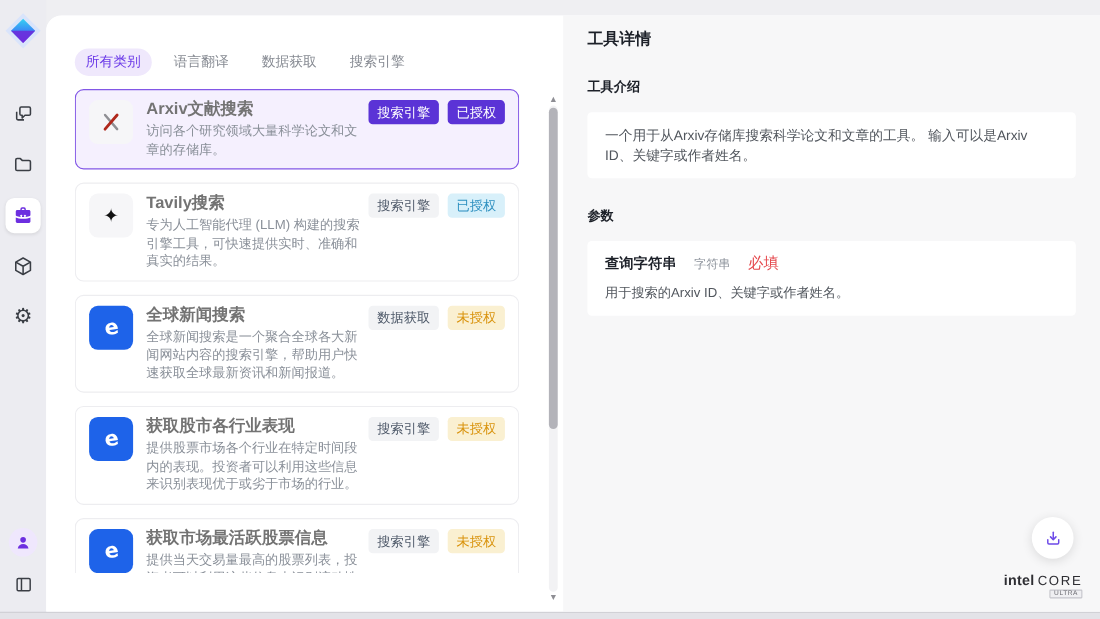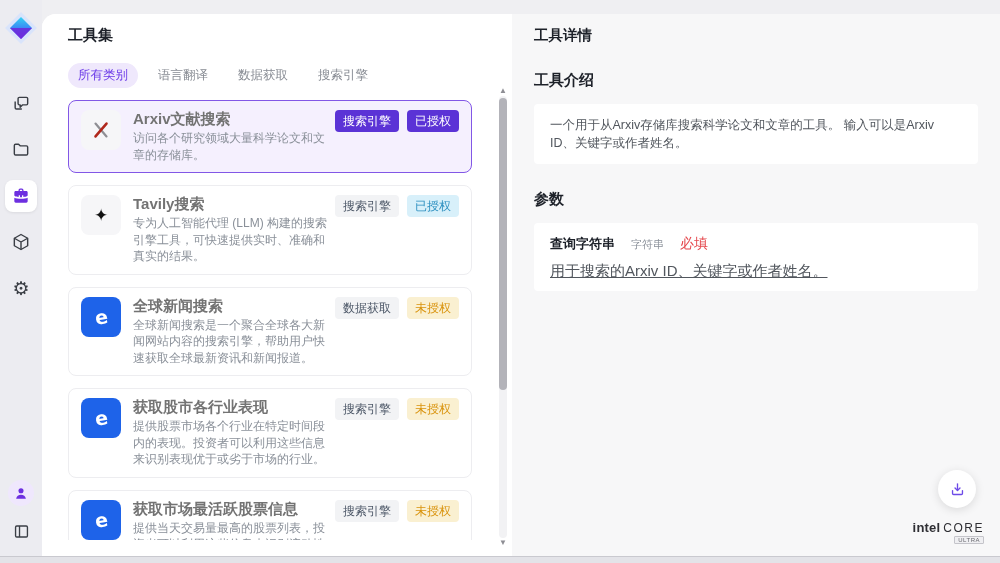--- a/index.html
+++ b/index.html
@@ -50,28 +50,28 @@
 
   
   .scrollbar{position:absolute;right:4px;top:72px;bottom:8px;width:10px;display:flex;flex-direction:column;align-items:center;}
   .scroll-arrow{font-size:8px;color:#8E8E94;line-height:10px;height:10px;cursor:pointer;}
   .scroll-track{flex:1;width:8px;background:#F2F2F4;border-radius:4px;position:relative;}
   .scroll-thumb{position:absolute;top:2px;left:0;width:8px;height:66%;background:#B3B3B9;border-radius:4px;cursor:grab;}
 
   
   .detail-panel{flex:1;background:#F7F7F8;padding:12px 22px;position:relative;min-width:0;}
   .detail-title{font-size:14.5px;font-weight:bold;color:#1D2129;}
-  .section-heading{font-size:15px;font-weight:bold;color:#1D2129;margin-top:26px;}
+  .section-heading{font-size:12px;font-weight:bold;color:#1D2129;margin-top:26px;}
   .white-box{background:#fff;border-radius:4px;margin-top:14px;padding:12px 16px;}
   .intro-text{font-size:12.5px;color:#51565D;line-height:18px;}
   .param-head{display:flex;align-items:baseline;gap:16px;}
   .param-name{font-size:13px;font-weight:bold;color:#1D2129;}
   .param-type{font-size:11px;color:#8A9099;}
   .param-required{font-size:14px;color:var(--required_red);}
-  .param-desc{font-size:15px;color:#51565D;margin-top:9px;line-height:17px;text-decoration:underline;}
+  .param-desc{font-size:12px;color:#51565D;margin-top:9px;line-height:17px;}
 
   
   .fab{position:absolute;right:24px;bottom:48px;width:38px;height:38px;border-radius:50%;background:#fff;
     box-shadow:0 2px 10px rgba(0,0,0,.12);display:flex;align-items:center;justify-content:center;cursor:pointer;}
   .brand{position:absolute;right:16px;bottom:12px;display:flex;flex-direction:column;align-items:flex-end;}
   .brand-line{display:flex;align-items:flex-end;gap:3px;color:#2E2E33;}
   .brand-intel{font-size:13px;font-weight:bold;letter-spacing:.2px;}
   .brand-core{font-size:12px;letter-spacing:1.5px;text-transform:uppercase;}
   .brand-sub{font-size:6px;color:#6A6A70;border:1px solid #C4C4CA;background:#EFEFF2;border-radius:1px;
     padding:0 3px;margin-top:1px;letter-spacing:.5px;text-transform:uppercase;}
@@ -139,21 +139,20 @@
           <line x1="9.5" y1="5" x2="9.5" y2="19"></line>
         </svg>
       </div>
     </div>
   </div>
 
   <div class="content">
     <div class="main">
 
       <div class="list-panel">
-        <div class="list-title">工具集</div>
         <div class="tabs" id="tabs">
             <div class="tab active">所有类别</div>
             <div class="tab">语言翻译</div>
             <div class="tab">数据获取</div>
             <div class="tab">搜索引擎</div>
           </div>
         <div class="cards" id="cards">
             <div class="tool-card selected">
               <div class="tool-icon light">
                 <svg width="22" height="22" viewBox="0 0 24 24" stroke-linecap="round">

